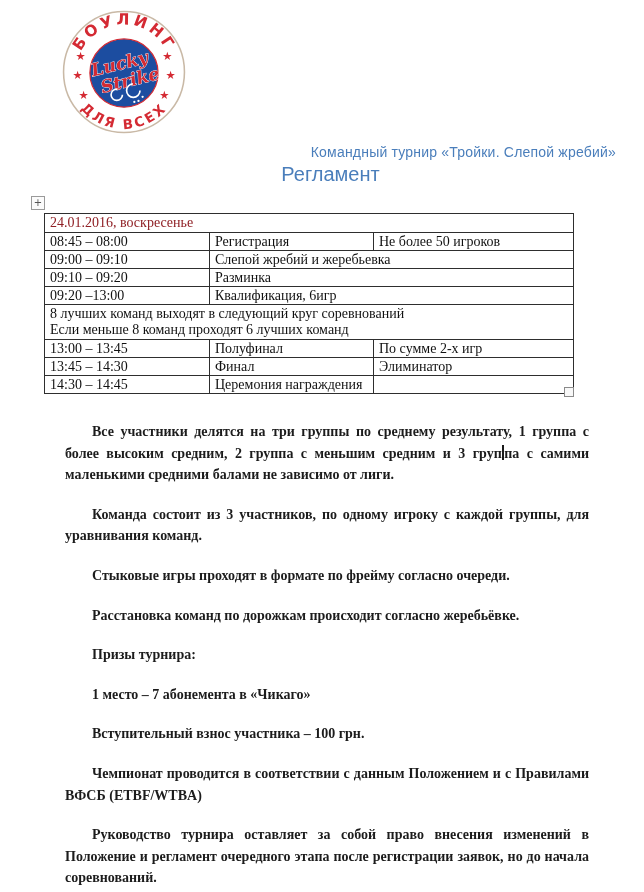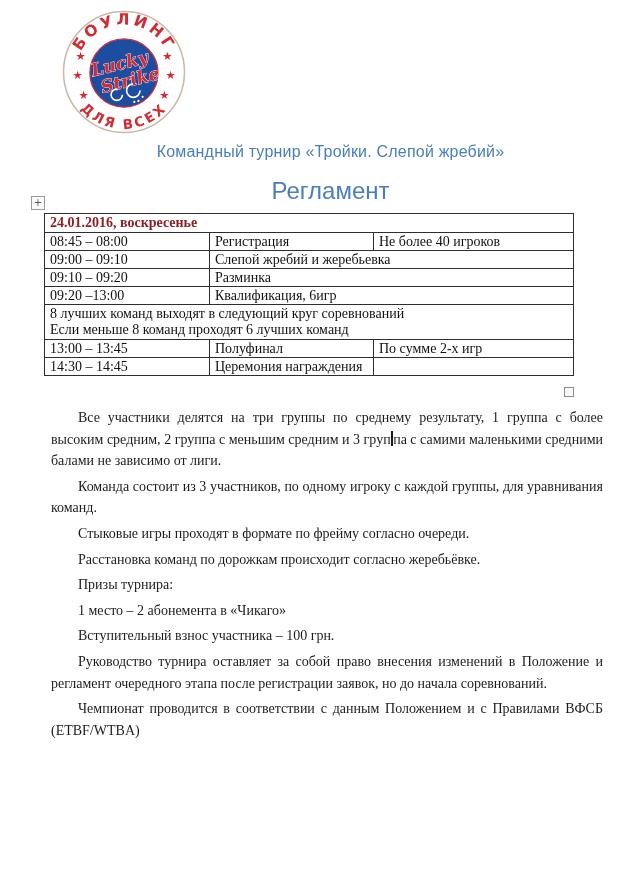--- a/index.html
+++ b/index.html
@@ -5,41 +5,41 @@
   html,body{margin:0;padding:0;background:#ffffff;}
   .page{position:relative;width:644px;height:892px;background:#ffffff;overflow:hidden;
         font-family:"Liberation Serif",serif;color:#1c1c1c;}
 
   
   .logo{position:absolute;left:62px;top:10px;width:124px;height:124px;}
 
   
   .header-block{position:absolute;left:45px;right:28px;top:141px;text-align:center;
                 font-family:"Liberation Sans",sans-serif;color:#4a7ebb;}
-  .doc-title{font-size:16px;line-height:22px;letter-spacing:.2px;}
-  .doc-subtitle{margin-top:17px;font-size:24px;line-height:22px;}
+  .doc-title{font-size:14px;line-height:22px;letter-spacing:.2px;text-align:right;}
+  .doc-subtitle{font-size:20px;line-height:22px;}
 
   
   .move-handle{position:absolute;left:31px;top:196px;width:12px;height:12px;border:1px solid #9a9a9a;
                background:#fbfbfb;display:flex;align-items:center;justify-content:center;}
   .move-handle span{font-family:"DejaVu Sans",sans-serif;font-size:10px;line-height:10px;color:#555;}
   .resize-handle{position:absolute;left:564px;top:387px;width:8px;height:8px;border:1px solid #8a8a8a;background:#f8f8f8;}
 
   
   .sched{position:absolute;left:44px;top:213px;width:529px;border-collapse:collapse;table-layout:fixed;
          font-size:14px;color:#111;}
   .sched td{border:1px solid #2e2e2e;padding:0 5px;height:17px;vertical-align:middle;white-space:nowrap;overflow:hidden;}
-  .sched td.date{font-weight:bold;height:18px;}
+  .sched td.date{font-weight:normal;height:18px;}
   .sched td.note2{white-space:normal;height:auto;padding:1px 5px;}
   .sched .l1,.sched .l2{display:block;line-height:16px;}
 
   
   .body-text{position:absolute;left:47px;top:403px;width:560px;font-size:14px;line-height:21.6px;
              text-align:justify;color:#1c1c1c;}
-  .body-text p{margin:4px;text-indent:27px;}
+  .body-text p{margin:18px;text-indent:27px;font-weight:bold;}
   .caret{display:inline-block;width:1.5px;height:15px;background:#1a1a1a;vertical-align:-2px;margin:0 0.5px;}
 </style>
 </head>
 <body>
 
 <div class="page">
 
   <svg class="logo" viewBox="0 0 120 120">
     <defs>
       <path id="topArc" d="M 14 60 A 46 46 0 0 1 106 60"></path>
@@ -89,21 +89,21 @@
         <col style="width:164px">
         <col style="width:200px">
       </colgroup>
     <tbody>
       <tr>
         <td class="date" colspan="3" style="color:#8f1f24">24.01.2016, воскресенье</td>
       </tr>
       <tr>
         <td>08:45 – 08:00</td>
         <td>Регистрация</td>
-        <td>Не более 40 игроков</td>
+        <td>Не более 50 игроков</td>
       </tr>
       <tr>
         <td>09:00 – 09:10</td>
         <td colspan="2">Слепой жребий и жеребьевка</td>
       </tr>
       <tr>
         <td>09:10 – 09:20</td>
         <td colspan="2">Разминка</td>
       </tr>
       <tr>
@@ -115,34 +115,39 @@
           <span class="l1">8 лучших команд выходят в следующий круг соревнований</span>
           <span class="l2">Если меньше 8 команд проходят 6 лучших команд</span>
         </td>
       </tr>
       <tr>
         <td>13:00 – 13:45</td>
         <td>Полуфинал</td>
         <td>По сумме 2-х игр</td>
       </tr>
       <tr>
+        <td>13:45 – 14:30</td>
+        <td>Финал</td>
+        <td>Элиминатор</td>
+      </tr>
+      <tr>
         <td>14:30 – 14:45</td>
         <td>Церемония награждения</td>
         <td></td>
       </tr>
     </tbody>
   </table>
 
   <div class="resize-handle"></div>
 
   <div class="body-text">
     <p><span>Все участники делятся на три группы по среднему результату, 1 группа с более высоким средним, 2 группа с меньшим средним и 3 груп</span><span class="caret"></span><span>па с самими маленькими средними балами не зависимо от лиги.</span></p>
     <p>Команда состоит из 3 участников, по одному игроку с каждой группы, для уравнивания команд.</p>
     <p>Стыковые игры проходят в формате по фрейму согласно очереди.</p>
     <p>Расстановка команд по дорожкам происходит согласно жеребьёвке.</p>
     <p>Призы турнира:</p>
-    <p>1 место – 2 абонемента в «Чикаго»</p>
+    <p>1 место – 7 абонемента в «Чикаго»</p>
     <p>Вступительный взнос участника – 100 грн.</p>
+    <p>Чемпионат проводится в соответствии с данным Положением и с Правилами ВФСБ (ETBF/WTBA)</p>
     <p>Руководство турнира оставляет за собой право внесения изменений в Положение и регламент очередного этапа после регистрации заявок, но до начала соревнований.</p>
-    <p>Чемпионат проводится в соответствии с данным Положением и с Правилами ВФСБ (ETBF/WTBA)</p>
   </div>
 
 </div>
 
 </body></html>

